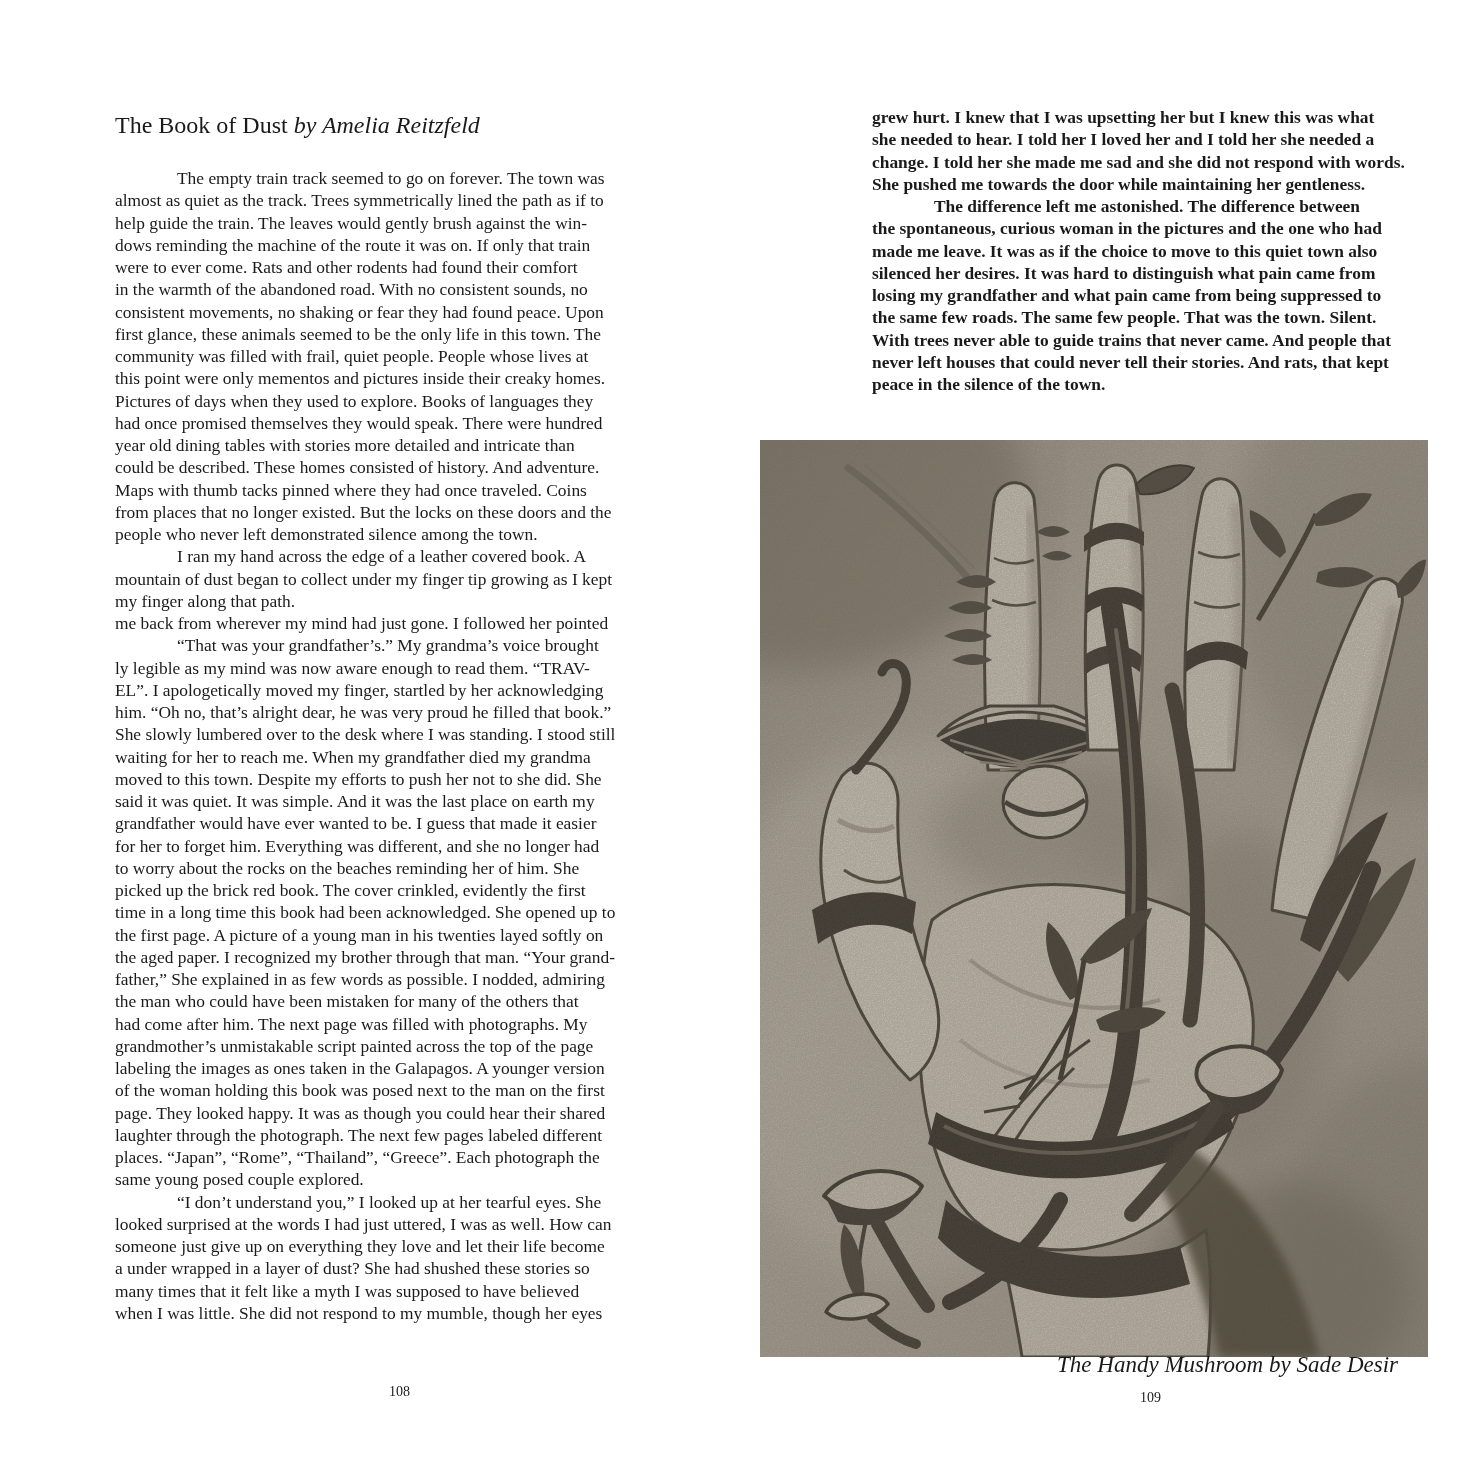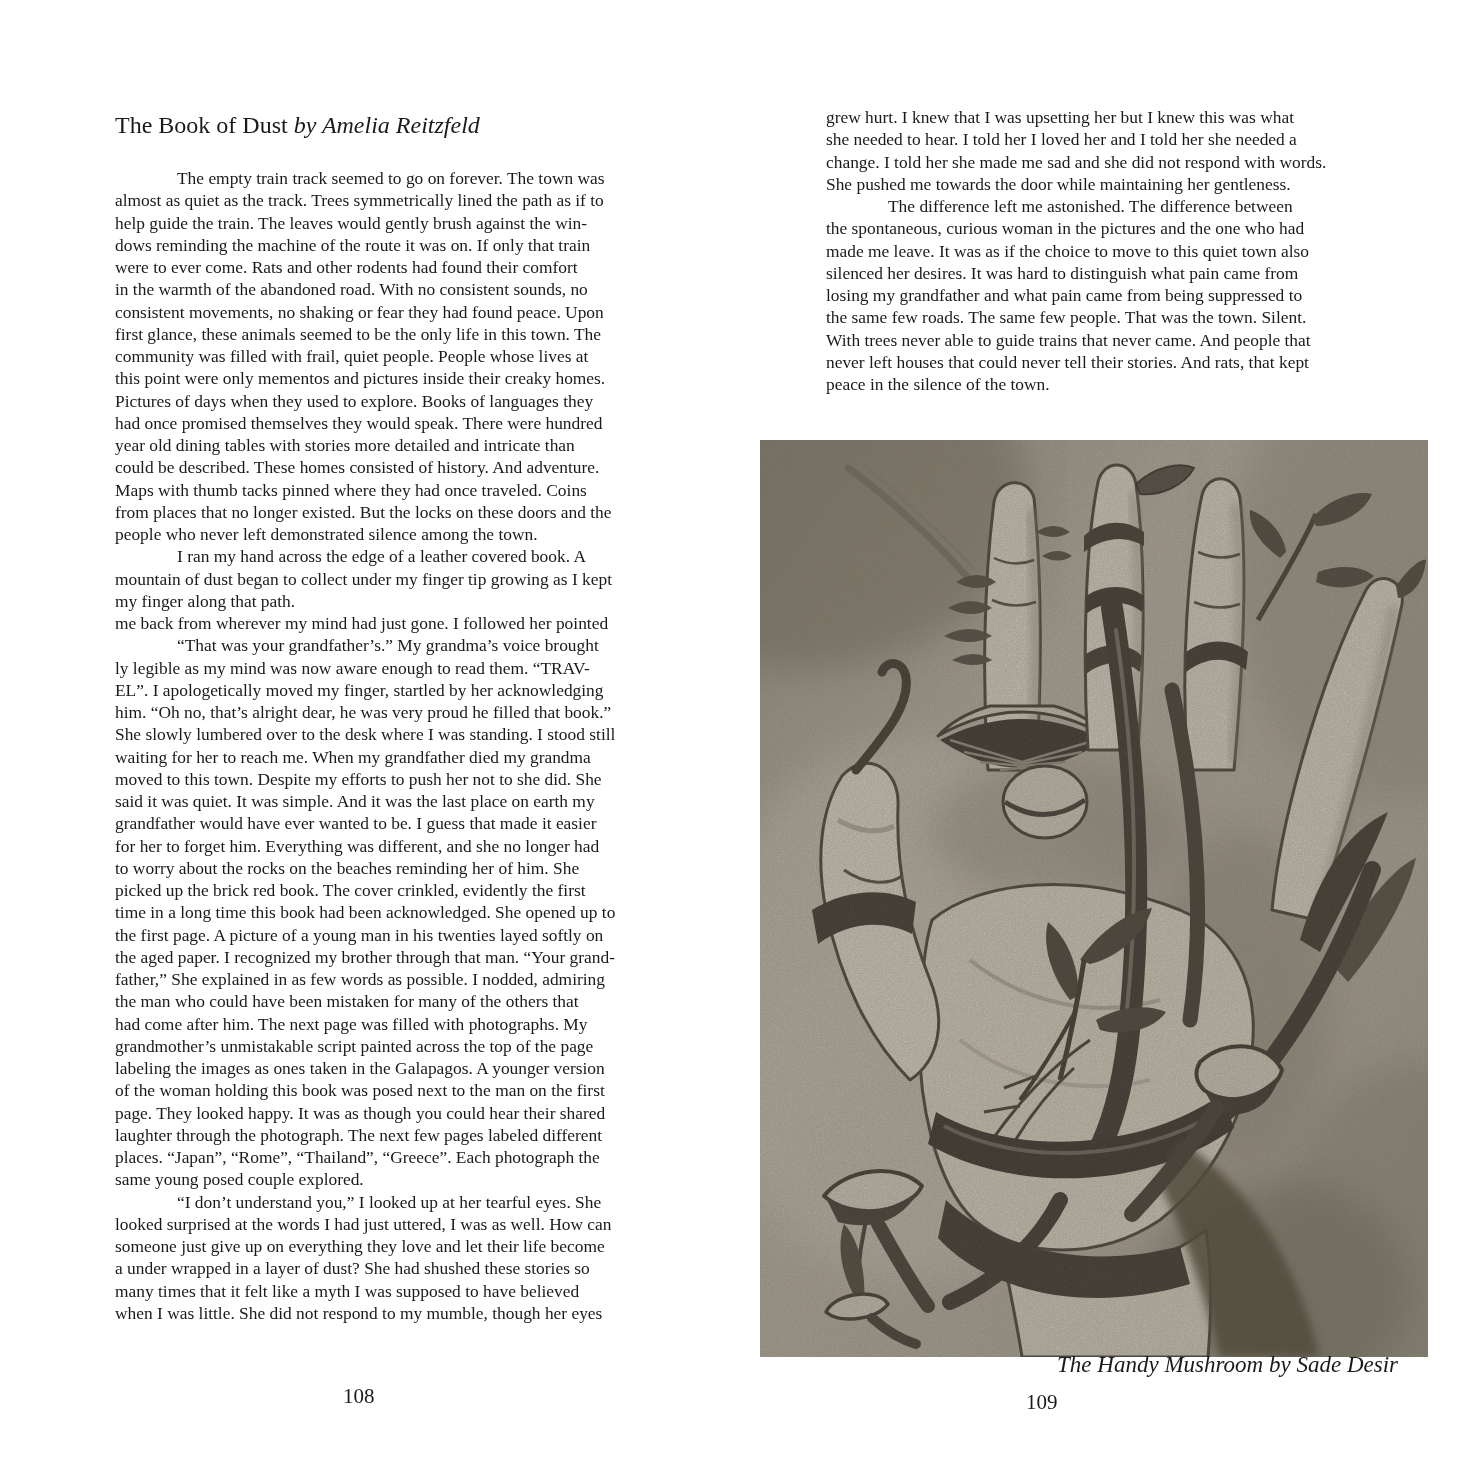--- a/index.html
+++ b/index.html
@@ -10,30 +10,30 @@
     color:#1a1a1a;
   }
   .col{position:absolute;}
   .title-line{font-size:24px;margin-bottom:28px;white-space:nowrap;}
   .story-title{font-weight:normal;}
   .story-byline{font-style:italic;font-weight:normal;}
   .story-text{font-size:17.4px;line-height:22.25px;}
   .story-text .line{white-space:nowrap;height:22.25px;}
   .story-text .line.indent{padding-left:62px;}
   #left-col{left:115px;top:112px;width:552px;}
-  #right-col{left:826px;top:106px;width:560px;}
+  #right-col{left:872px;top:106px;width:560px;font-weight:bold;}
   #artwork{position:absolute;left:760px;top:440px;width:668px;height:917px;margin:0;}
   #artwork svg{display:block;}
   #caption{
     position:absolute;left:730px;top:1352px;width:668px;
     text-align:right;font-style:italic;font-size:23px;white-space:nowrap;
   }
-  .pageno{position:absolute;font-size:21px;}
+  .pageno{position:absolute;font-size:14px;margin-left:46px;}
   #pageno-left{left:343px;top:1384px;}
-  #pageno-right{left:1026px;top:1390px;}
+  #pageno-right{left:1094px;top:1390px;}
 </style>
 </head>
 <body>
 
 <div id="left-col" class="col">
   <div class="title-line">
     <span class="story-title">The Book of Dust</span><span class="story-byline"> by Amelia Reitzfeld</span>
   </div>
   <div class="story-text">
       <div class="line indent">The empty train track seemed to go on forever. The town was</div>

